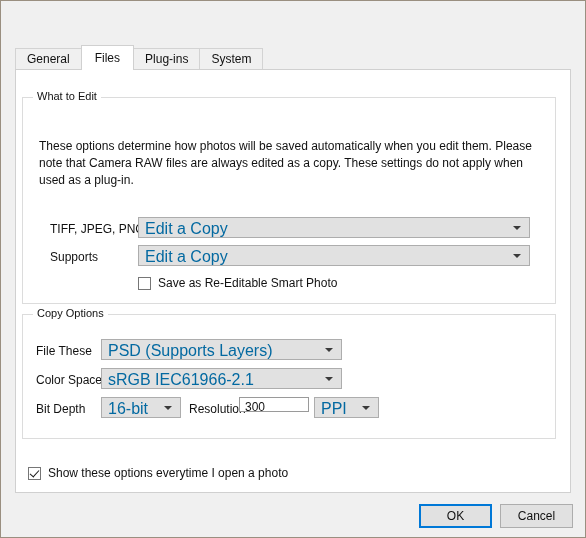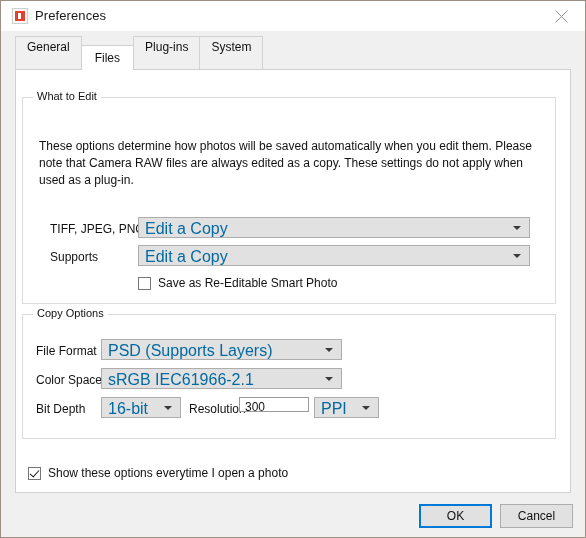--- a/index.html
+++ b/index.html
@@ -76,21 +76,21 @@
   
   .tabstrip {
     position: absolute;
     left: 14px; top: 44px;
     height: 24px;
     display: flex;
     align-items: flex-end;
     z-index: 3;
   }
   .tab {
-    height: 33px;
+    height: 21px;
     line-height: 21px;
     padding: 0 11px;
     background: #f0f0f0;
     border: 1px solid #d3d3d3;
     border-bottom: none;
     box-sizing: border-box;
     font-size: 12px;
     color: #111111;
     margin-right: -1px;
     cursor: default;
@@ -243,32 +243,20 @@
     line-height: 20px;
   }
   #ok-button { left: 418px; top: 503px; width: 73px; }
   #cancel-button { left: 499px; top: 503px; width: 73px; }
 </style>
 </head>
 <body>
 
 <div class="window">
 
-  <div class="titlebar">
-    <div class="title-icon">
-      <div class="glyph"></div>
-    </div>
-    <div class="title-text">Preferences</div>
-    <div class="close-btn">
-      <svg width="13" height="13" viewBox="0 0 13 13">
-        <line x1="0.5" y1="0.5" x2="12.5" y2="12.5" stroke="#909090" stroke-width="1"></line>
-        <line x1="12.5" y1="0.5" x2="0.5" y2="12.5" stroke="#909090" stroke-width="1"></line>
-      </svg>
-    </div>
-  </div>
 
   <div class="tabstrip">
     <div class="tab">General</div>
     <div class="tab active">Files</div>
     <div class="tab">Plug-ins</div>
     <div class="tab">System</div>
   </div>
 
   <div class="tabpanel"></div>
 
@@ -292,21 +280,21 @@
 
   <div class="cbrow" style="left:137px; top:275px; z-index:6;">
     <span class="cbbox"></span>
     <span class="cblabel">Save as Re-Editable Smart Photo</span>
   </div>
 
   <div class="group" id="group-copy-options" style="z-index:5;">
     <div class="group-title">Copy Options</div>
   </div>
 
-  <div class="lbl" style="left:35px; top:343px; z-index:6;">File Format</div>
+  <div class="lbl" style="left:35px; top:343px; z-index:6;">File These</div>
   <div class="combo" style="left:100px; top:338px; width:241px; z-index:6;">
     <span class="cval">PSD (Supports Layers)</span>
     <span class="carrow"></span>
   </div>
 
   <div class="lbl" style="left:35px; top:372px; z-index:6;">Color Space</div>
   <div class="combo" style="left:100px; top:367px; width:241px; z-index:6;text-align:center;">
     <span class="cval">sRGB IEC61966-2.1</span>
     <span class="carrow"></span>
   </div>

